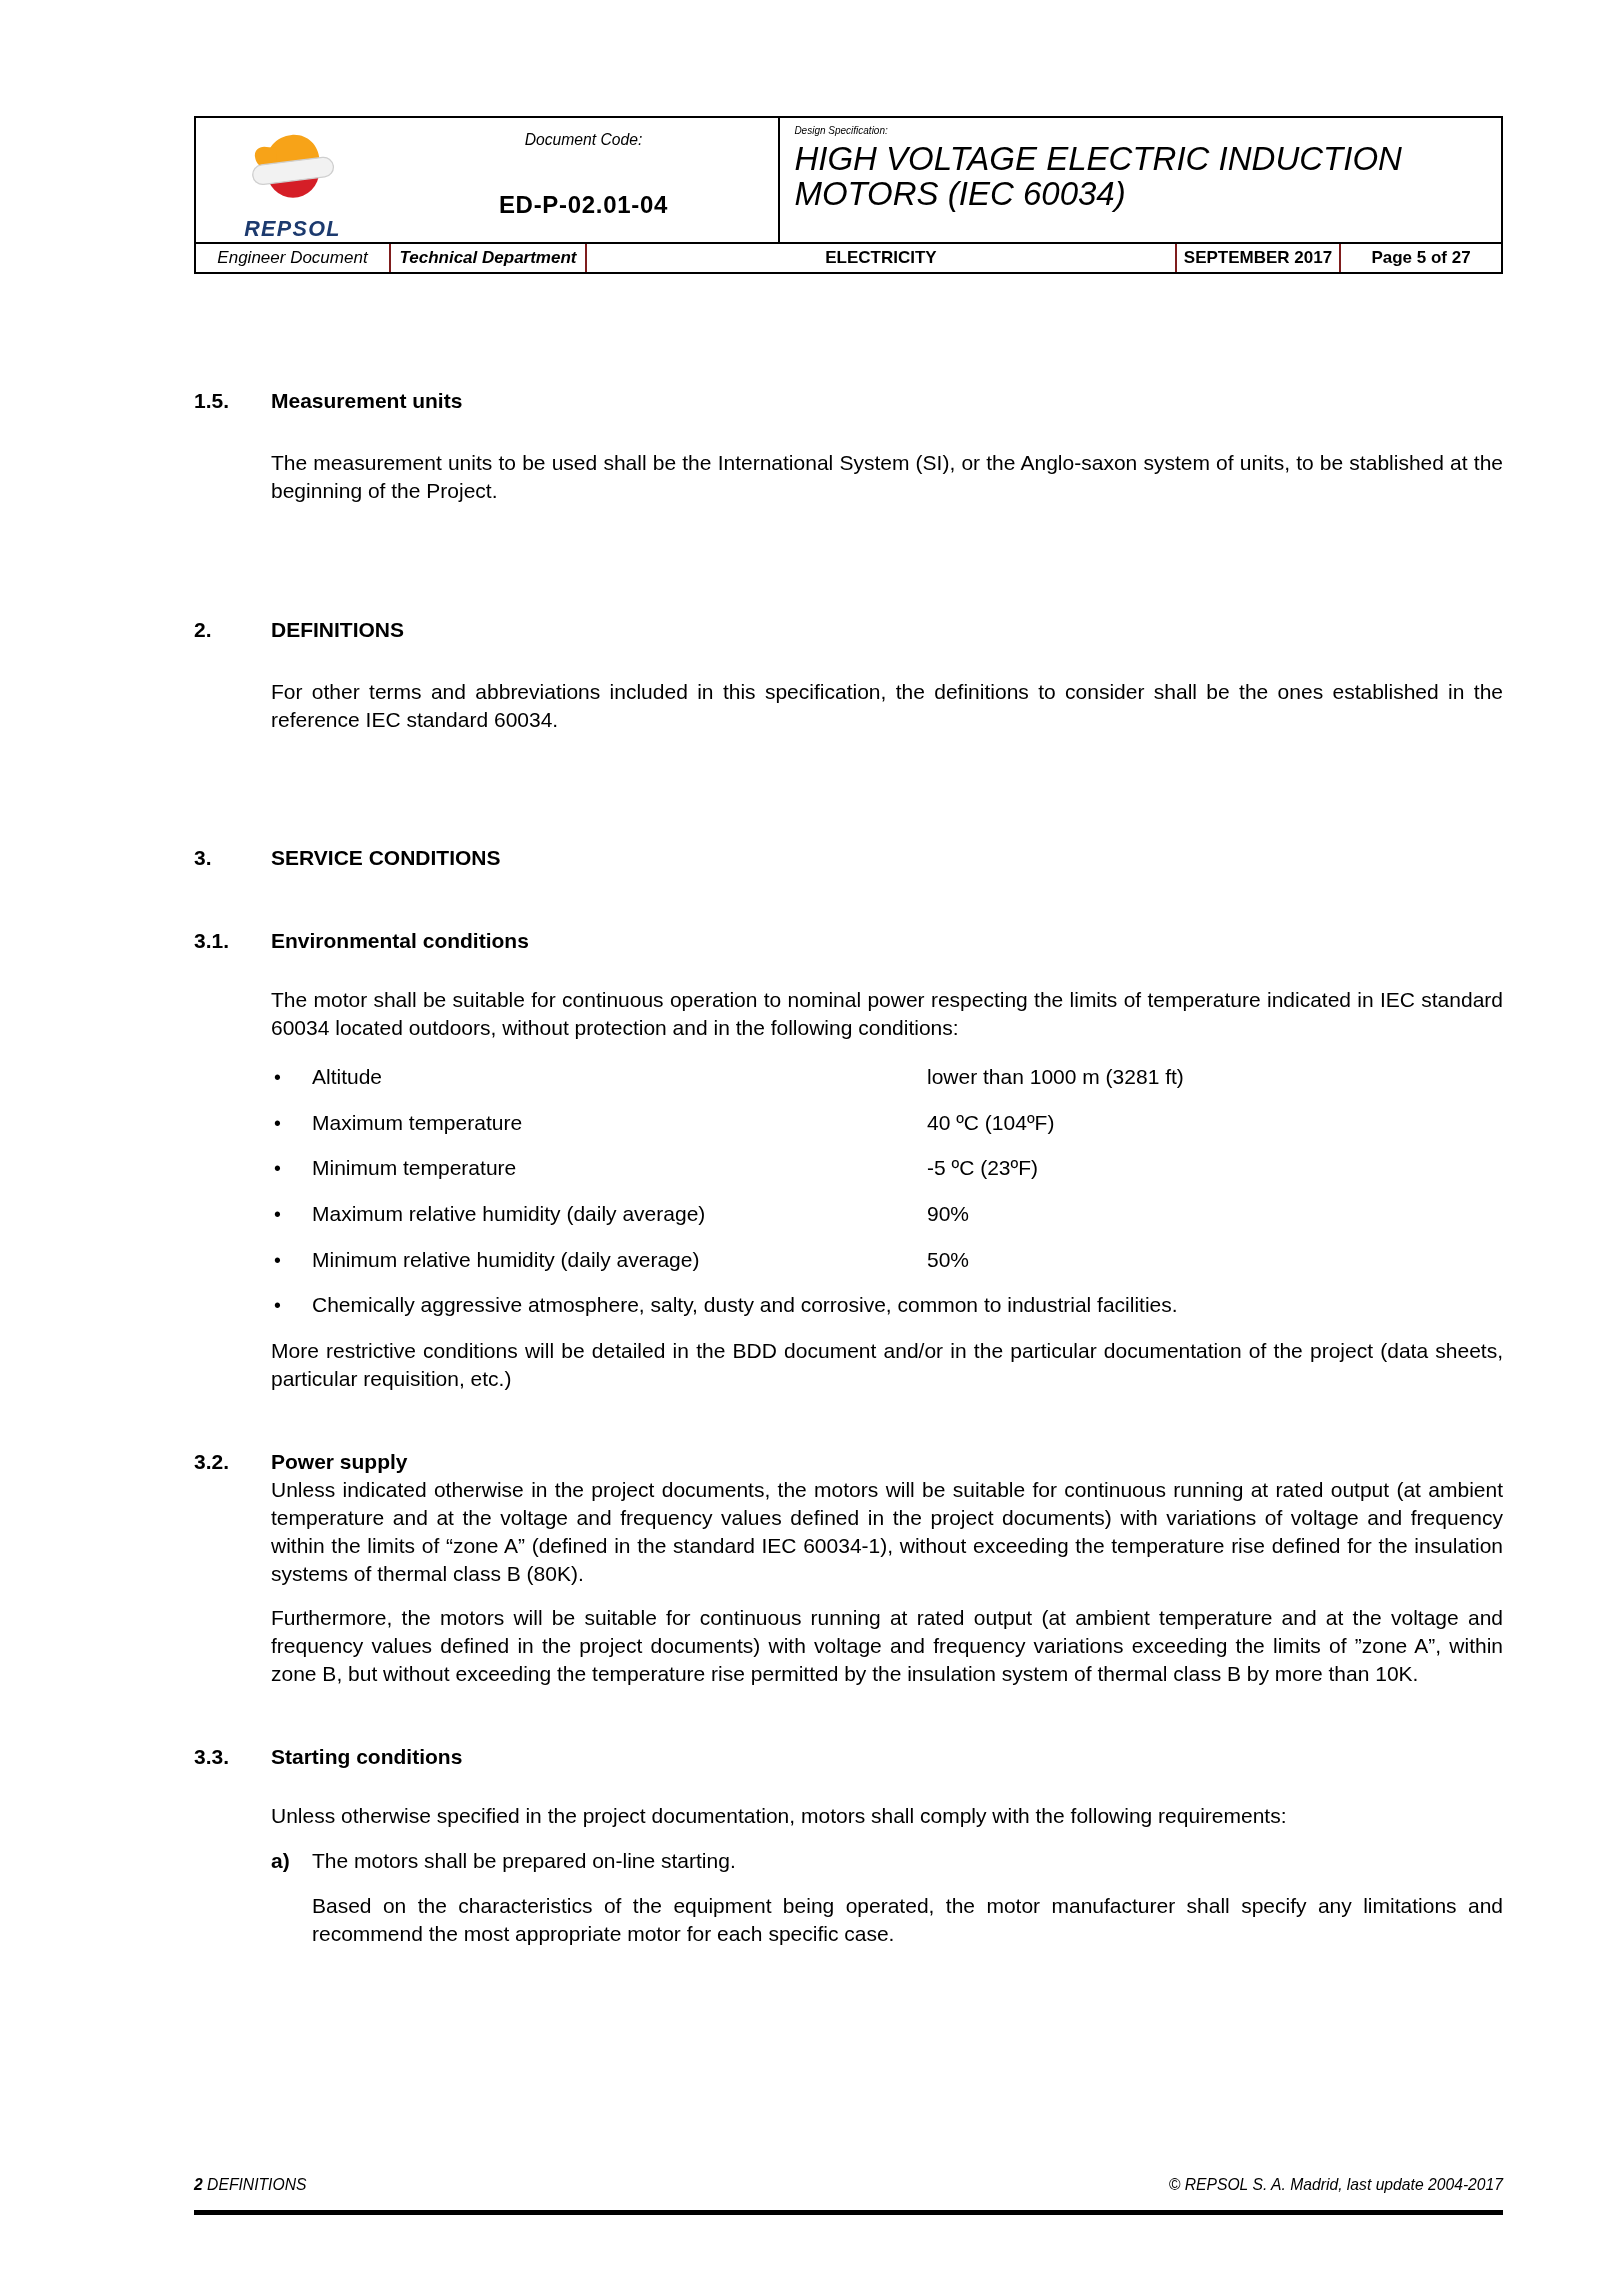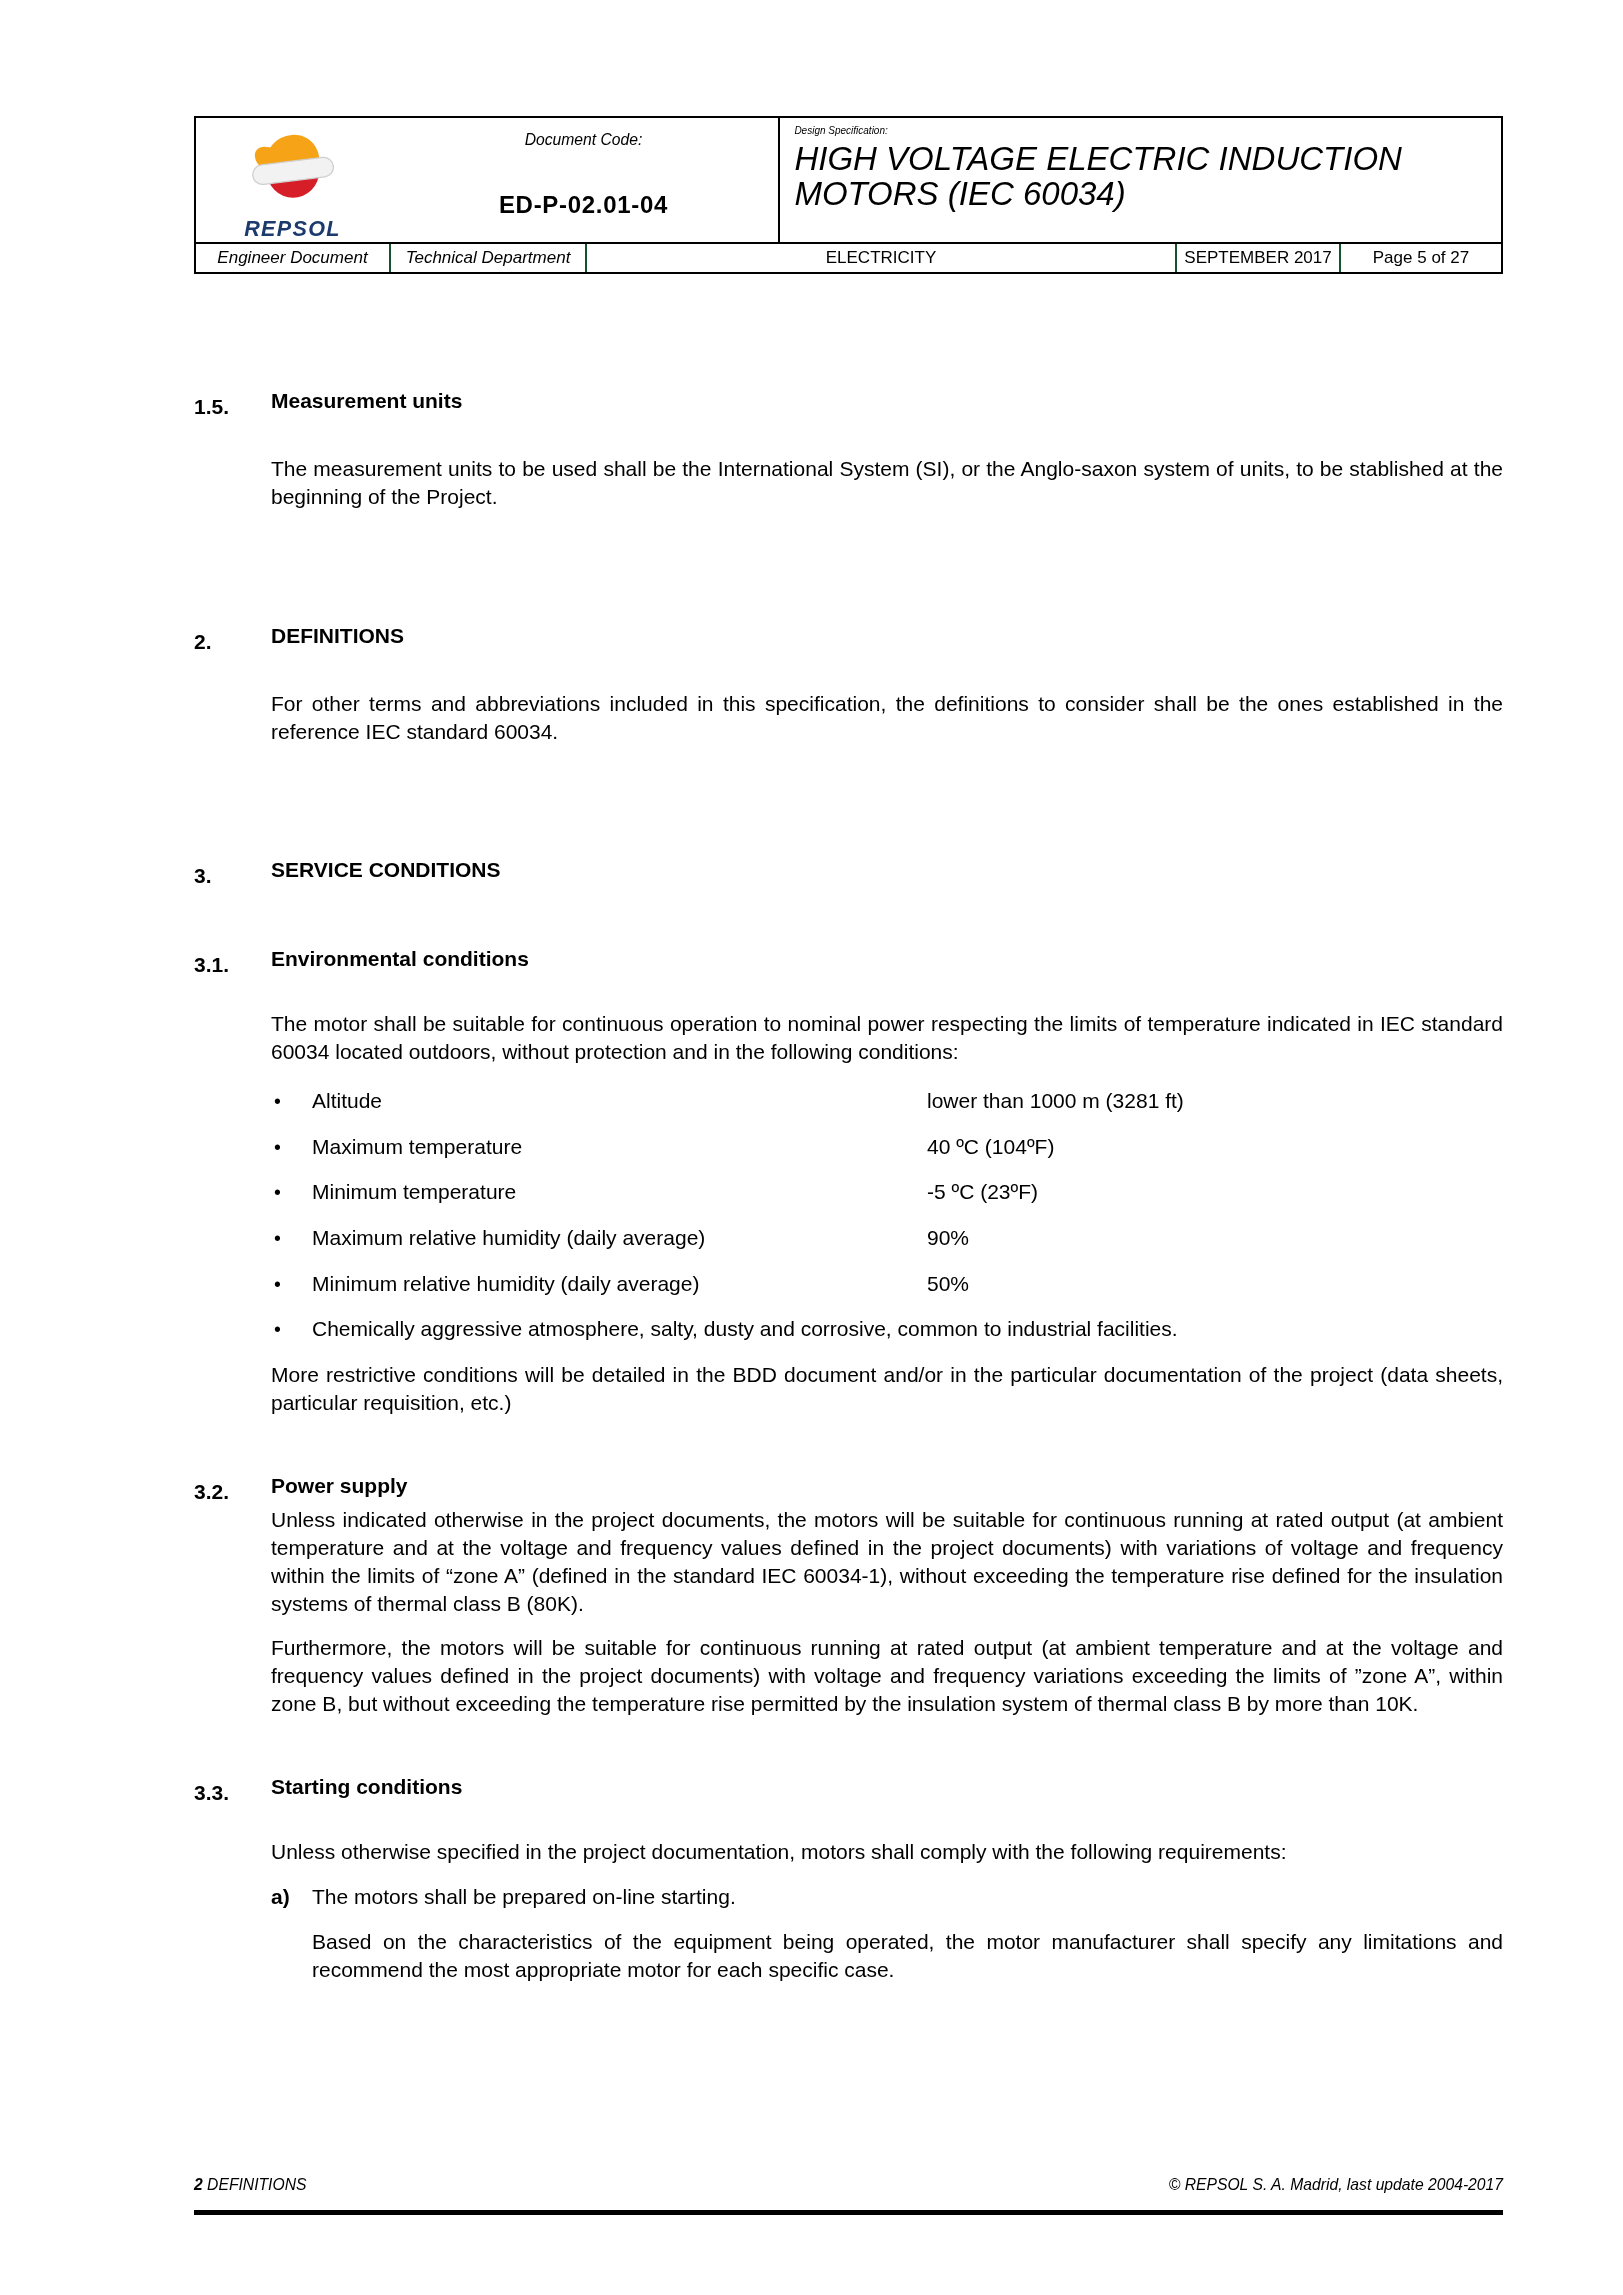--- a/index.html
+++ b/index.html
@@ -16,30 +16,30 @@
   .cell-logo{width:193px; flex:none; display:flex; flex-direction:column; align-items:center; justify-content:space-between; padding-top:13px;}
   .logo-word{font-weight:bold; font-style:italic; font-size:21.6px; letter-spacing:1.3px; color:#1c3a6e; margin-top:1.3px;}
   .cell-doccode{width:389px; flex:none; display:flex; flex-direction:column; align-items:center; padding-top:13px;}
   .doc-code-label{font-style:italic; font-size:15.7px;}
   .doc-code{font-weight:bold; font-size:24px; margin-top:42px; letter-spacing:0.7px;}
   .cell-designspec{flex:1; border-left:2px solid #000; padding:6.5px 19.6px 0 14.4px; box-sizing:border-box;}
   .design-label{font-style:italic; font-size:10px;}
   .design-title{font-style:italic; font-size:33px; line-height:35px; margin-top:5.2px;}
   .header-bottom{display:flex; height:30px; flex:none; border-top:2.6px solid #000; box-sizing:border-box;}
   .hb-cell{display:flex; align-items:center; justify-content:center; font-size:17px; box-sizing:border-box;}
-  .hb-cell + .hb-cell{border-left:2px solid #14532d;}
+  .hb-cell + .hb-cell{border-left:2px solid #7f1d1d;font-weight:bold;}
   .hb-division{width:193px; font-style:italic;}
   .hb-department{width:196px; font-style:italic;}
   .hb-discipline{width:590px;}
   .hb-date{width:164px;}
   .hb-page{flex:1;}
   
   .content{position:absolute; left:194px; top:274px; width:1309px; font-size:21px; line-height:28px;}
   .sec-h{display:flex; font-weight:bold;}
-  .sec-h .num{width:77px; flex:none;margin-top:6px;}
+  .sec-h .num{width:77px; flex:none;}
   .para{margin-left:77px; text-align:justify;}
   .m-h15{margin-top:113px;} .m-p15{margin-top:34px;}
   .m-h2{margin-top:111px;}  .m-p2{margin-top:34px;}
   .m-h3{margin-top:110px;}  .m-h31{margin-top:55px;} .m-p31{margin-top:31px;}
   .bullets{margin-top:21px;}
   .bullet-row{position:relative; padding-left:118px; margin-bottom:17.7px;}
   .bullet-dot{position:absolute; left:80px; top:0; font-size:19.6px;}
   .bullet-val{position:absolute; left:733px; top:0; white-space:nowrap;}
   .m-pnote{margin-top:14.4px;}
   .m-h32{margin-top:55px;} .m-p32a{} .m-p32b{margin-top:15.7px;}

